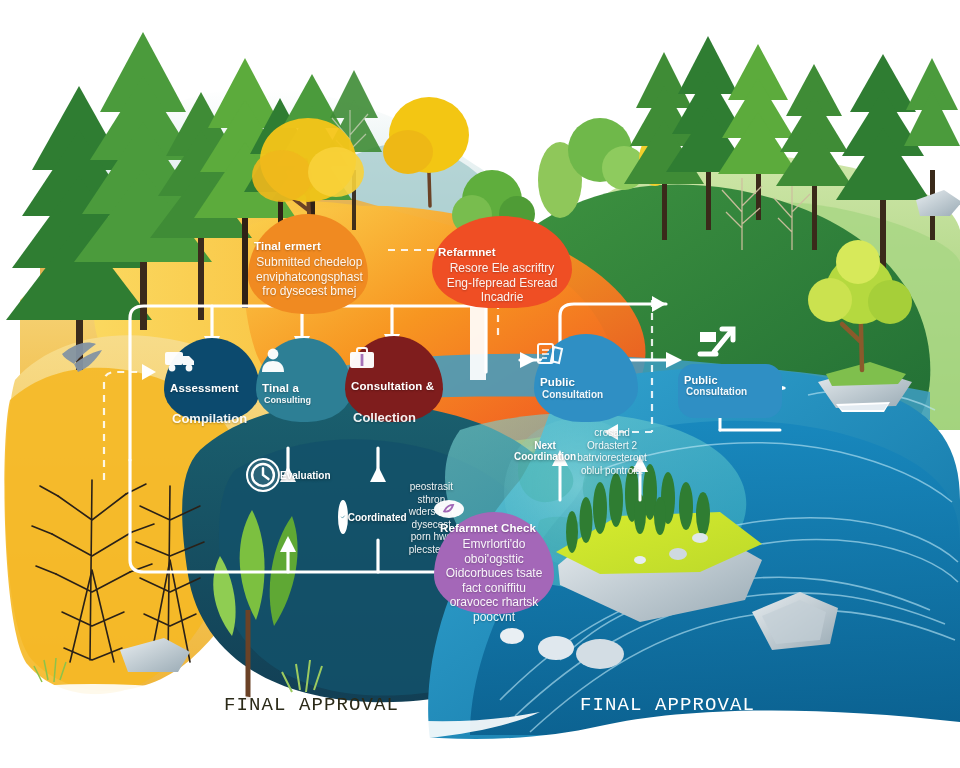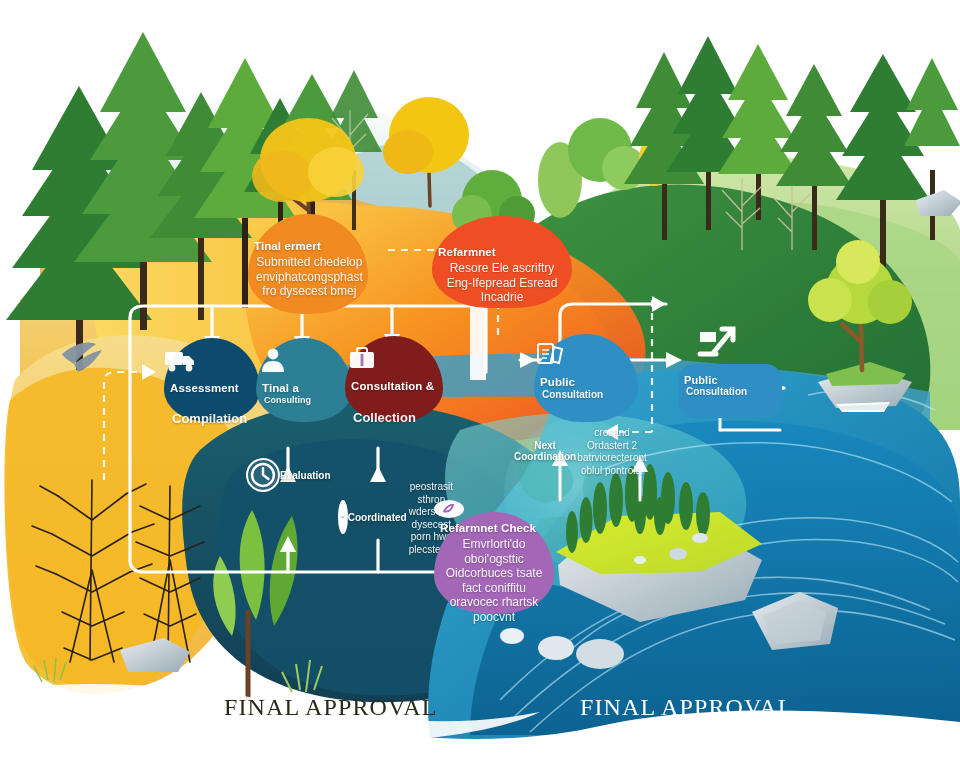--- a/index.html
+++ b/index.html
@@ -23,22 +23,22 @@
 
   
   .glabel{position:absolute;display:flex;flex-direction:row;align-items:center;
           text-align:center;color:#ffffff;text-shadow:0 1px 3px rgba(0,0,0,.4);}
   .glabel .circ{width:30px;height:30px;border-radius:50%;border:2.2px solid #ffffff;
                 display:flex;align-items:center;justify-content:center;background:rgba(255,255,255,.1);}
   .glabel .circ.filled{background:#ffffff;border-color:#ffffff;}
   .glabel .gt{font-size:10px;font-weight:700;margin-top:1px;line-height:1.1;}
   .glabel .gs{font-size:10px;line-height:1.25;margin-top:3px;opacity:.92;}
 
-  .banner{position:absolute;font-size:24px;letter-spacing:1.1px;font-weight:400;
-          font-family:Liberation Serif, serif;}
+  .banner{position:absolute;font-size:19px;letter-spacing:1.1px;font-weight:400;
+          font-family:Liberation Mono, monospace;}
   .blur0{filter:blur(.25px);}
 </style>
 </head>
 <body>
 
 <div id="stage">
 
 <svg id="art" viewBox="0 0 960 768" xmlns="http://www.w3.org/2000/svg">
   <defs>
     <linearGradient id="gSand" x1="0" y1="0" x2="0" y2="1">

